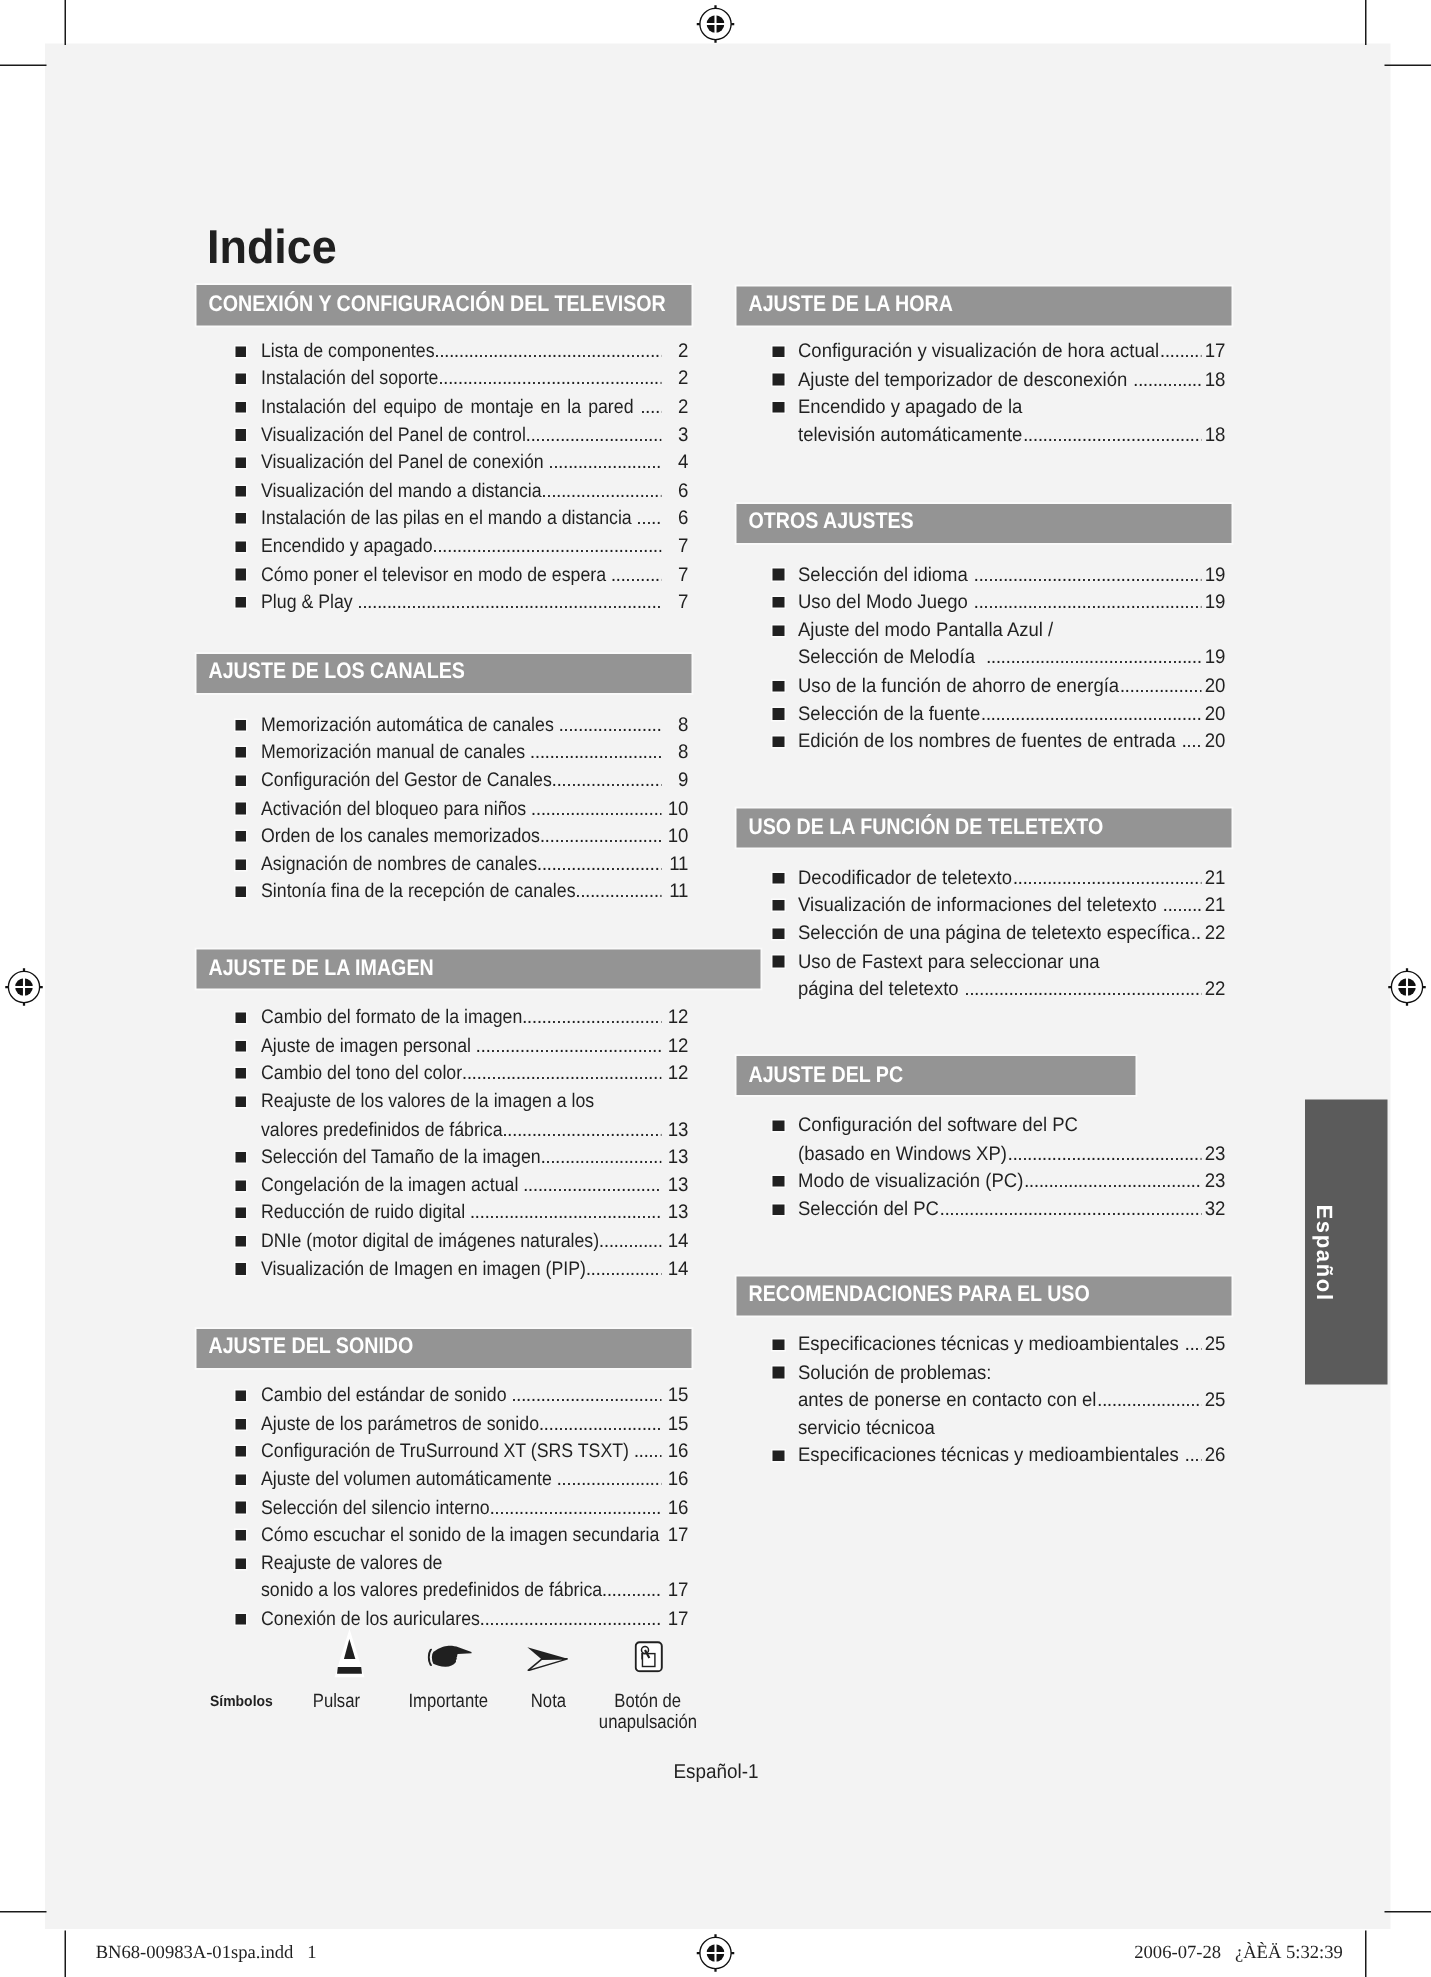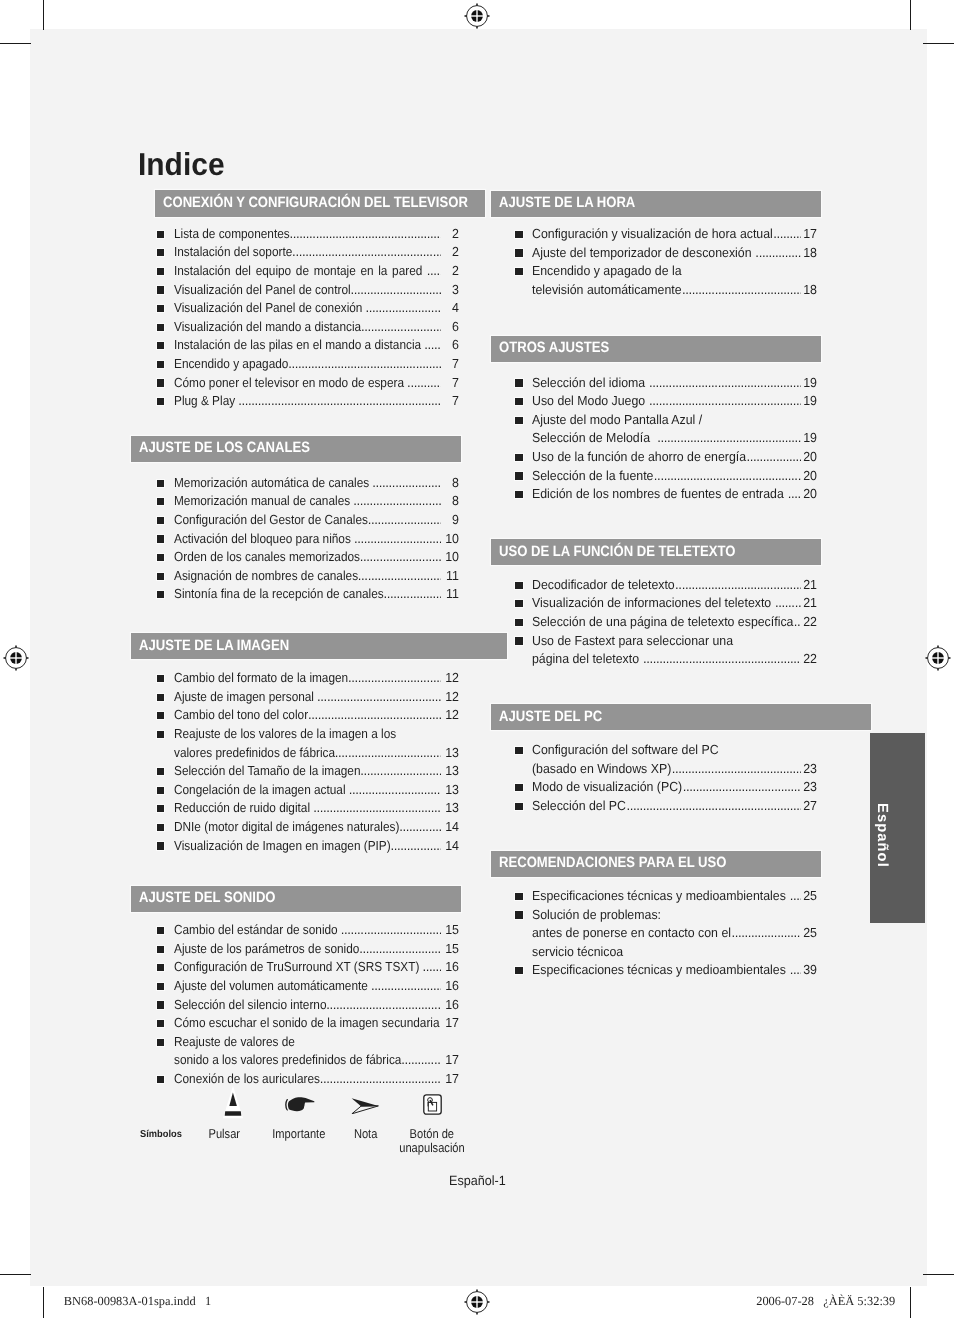--- a/index.html
+++ b/index.html
@@ -86,21 +86,21 @@
         <circle cx="13" cy="13" r="10.4" fill="none" stroke="#111" stroke-width="0.9"></circle>
         <circle cx="13" cy="13" r="5.9" fill="#111"></circle>
         <line x1="6" y1="13" x2="20" y2="13" stroke="#fff" stroke-width="1.4"></line>
         <line x1="13" y1="6" x2="13" y2="20" stroke="#fff" stroke-width="1.4"></line>
       </svg></div>
 
 <div id="title">Indice</div>
 
 <div id="toc">
       <div class="col-left">
-        <div class="secbar" style="left:131px;top:190px;width:330px;margin-left:24px;">
+        <div class="secbar" style="left:131px;top:190px;width:330px;">
           <b>CONEXIÓN Y CONFIGURACIÓN DEL TELEVISOR</b>
         </div>
         <div class="bu" style="left:156.8px;top:230.55px;"></div>
         <div class="tx" style="left:173.8px;top:226.75px;">Lista de componentes</div>
         <div class="pn" style="left:438.8px;top:226.75px;width:20px;">2</div>
         <div class="dots" style="top: 226.75px; left: 289.494px; width: 151.106px;">................................................</div>
         <div class="bu" style="left:156.8px;top:249.15px;"></div>
         <div class="tx" style="left:173.8px;top:245.35px;">Instalación del soporte</div>
         <div class="pn" style="left:438.8px;top:245.35px;width:20px;">2</div>
         <div class="dots" style="top: 245.35px; left: 292.118px; width: 148.482px;">...............................................</div>
@@ -302,52 +302,52 @@
         <div class="dots" style="top: 596.3px; left: 775.036px; width: 26.3635px;">..........</div>
         <div class="bu" style="left:514.7px;top:618.7px;"></div>
         <div class="tx" style="left:532.4px;top:614.9000000000001px;">Selección de una página de teletexto específica</div>
         <div class="pn" style="left:800.8px;top:614.9000000000001px;width:16px;">22</div>
         <div class="dots" style="top: 614.9px; left: 793.83px; width: 7.57041px;">.....</div>
         <div class="bu" style="left:514.7px;top:637.3000000000001px;"></div>
         <div class="tx" style="left:532.4px;top:633.5000000000001px;">Uso de Fastext para seleccionar una</div>
         <div class="tx" style="left:532.4px;top:652.1000000000001px;">página del teletexto </div>
         <div class="pn" style="left:800.8px;top:652.1000000000001px;width:16px;">22</div>
         <div class="dots" style="top: 652.1px; left: 642.881px; width: 158.519px;">...................................................</div>
-        <div class="secbar" style="left:491px;top:703.8px;width:344px;padding-left:36px;">
+        <div class="secbar" style="left:491px;top:703.8px;width:266px;">
           <b>AJUSTE DEL PC</b>
         </div>
         <div class="bu" style="left:514.7px;top:746.9px;"></div>
         <div class="tx" style="left:532.4px;top:743.1px;">Configuración del software del PC</div>
         <div class="tx" style="left:532.4px;top:761.7px;">(basado en Windows XP)</div>
         <div class="pn" style="left:800.8px;top:761.7px;width:16px;">23</div>
         <div class="dots" style="top: 761.7px; left: 671.66px; width: 129.74px;">..........................................</div>
         <div class="bu" style="left:514.7px;top:784.1px;"></div>
         <div class="tx" style="left:532.4px;top:780.3000000000001px;">Modo de visualización (PC)</div>
         <div class="pn" style="left:800.8px;top:780.3000000000001px;width:16px;">23</div>
         <div class="dots" style="top: 780.3px; left: 682.632px; width: 118.768px;">......................................</div>
         <div class="bu" style="left:514.7px;top:802.7px;"></div>
         <div class="tx" style="left:532.4px;top:798.9000000000001px;">Selección del PC</div>
-        <div class="pn" style="left:800.8px;top:798.9000000000001px;width:16px;">27</div>
+        <div class="pn" style="left:800.8px;top:798.9000000000001px;width:16px;">32</div>
         <div class="dots" style="top: 798.9px; left: 626.385px; width: 175.015px;">........................................................</div>
         <div class="secbar" style="left:491px;top:850.7px;width:330px;">
           <b>RECOMENDACIONES PARA EL USO</b>
         </div>
         <div class="bu" style="left:514.7px;top:892.8px;"></div>
         <div class="tx" style="left:532.4px;top:889px;">Especificaciones técnicas y medioambientales </div>
         <div class="pn" style="left:800.8px;top:889px;width:16px;">25</div>
         <div class="dots" style="top: 889px; left: 789.661px; width: 11.7385px;">......</div>
         <div class="bu" style="left:514.7px;top:911.4px;"></div>
         <div class="tx" style="left:532.4px;top:907.6px;">Solución de problemas:</div>
         <div class="tx" style="left:532.4px;top:926.2px;">antes de ponerse en contacto con el</div>
         <div class="pn" style="left:800.8px;top:926.2px;width:16px;">25</div>
         <div class="dots" style="top: 926.2px; left: 731.382px; width: 70.0177px;">........................</div>
         <div class="tx" style="left:532.4px;top:944.8000000000001px;">servicio técnicoa</div>
         <div class="bu" style="left:514.7px;top:967.2px;"></div>
         <div class="tx" style="left:532.4px;top:963.4000000000001px;">Especificaciones técnicas y medioambientales </div>
-        <div class="pn" style="left:800.8px;top:963.4000000000001px;width:16px;">39</div>
+        <div class="pn" style="left:800.8px;top:963.4000000000001px;width:16px;">26</div>
         <div class="dots" style="top: 963.4px; left: 789.661px; width: 11.7385px;">......</div>
       </div>
     </div>
 
 <div id="tab">
       <span>Español</span>
     </div>
 
 <div id="symbols">
       <div style="position:absolute;left:140.3px;top:1126.6px;font-size:10px;font-weight:bold;color:#231f20;line-height:16px;white-space:pre;"><i style="font-style: normal; display: inline-block; transform: scaleX(0.93); transform-origin: left top;">Símbolos</i></div>

